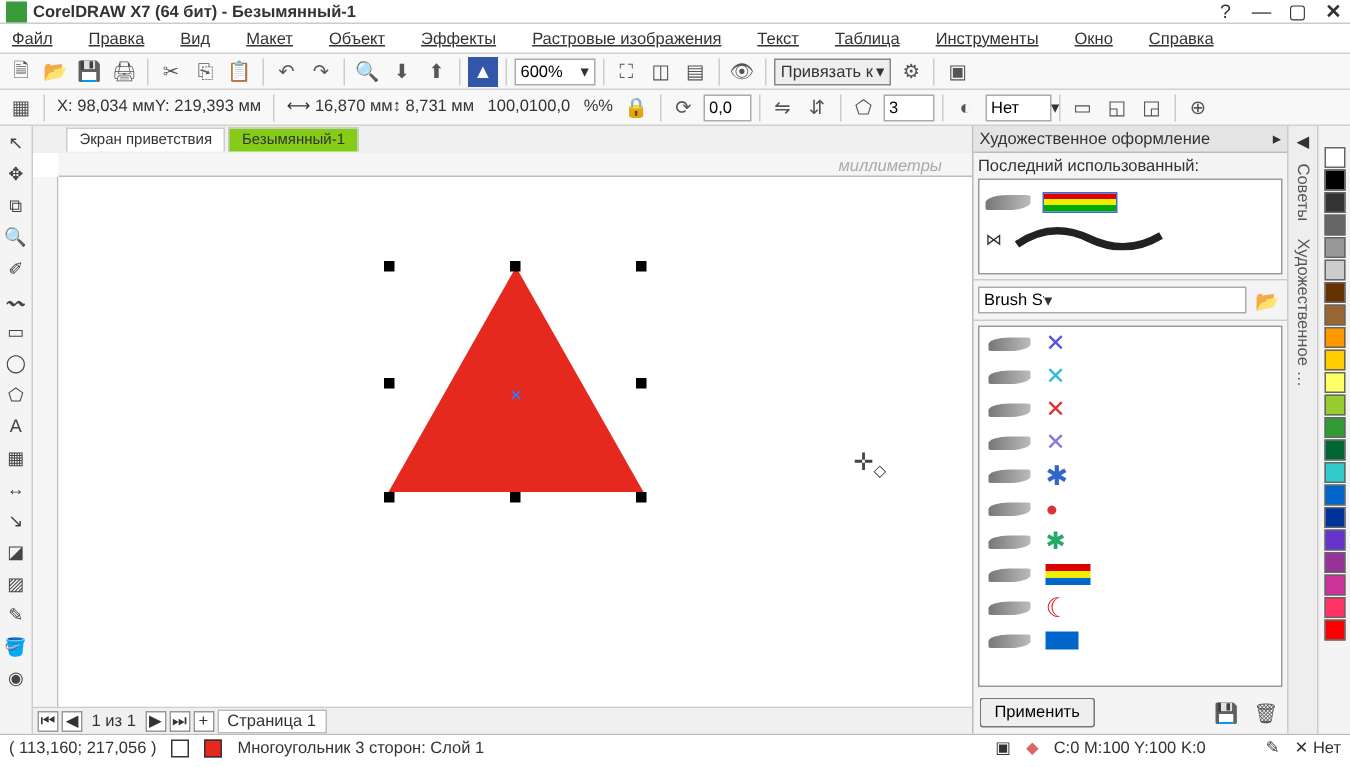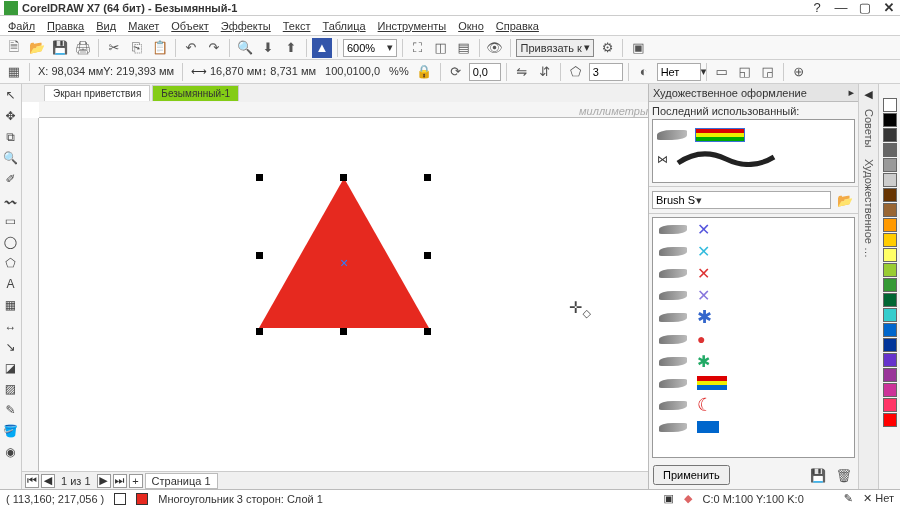--- a/index.html
+++ b/index.html
@@ -2,21 +2,21 @@
 <html><head>
 <meta charset="utf-8">
 <style>
 *{box-sizing:border-box;margin:0;padding:0;font-family:Tahoma,sans-serif;font-size:11px;}
 body{background:#fff;width:900px;height:511px;overflow:hidden;position:relative;color:#333;}
 .title-bar{height:16px;background:#fff;display:flex;align-items:center;padding:0 4px;border-bottom:1px solid #ccc;}
 .title-bar .logo{width:14px;height:14px;background:#3a9b3a;margin-right:4px;}
 .title-bar .title{flex:1;font-weight:bold;font-size:11px;color:#333;}
 .title-bar .win-btns{display:flex;gap:10px;}
 .title-bar .win-btns span{width:14px;height:14px;display:flex;align-items:center;justify-content:center;font-size:13px;cursor:pointer;}
-.menu-bar{height:20px;display:flex;align-items:center;padding:0 4px;gap:4px;border-bottom:1px solid #d0d0d0;}
+.menu-bar{height:20px;display:flex;align-items:center;padding:0 4px;gap:16px;border-bottom:1px solid #d0d0d0;}
 .menu-bar span{padding:2px 4px;cursor:pointer;}
 .menu-bar span u{text-decoration:underline;}
 .toolbar1,.toolbar2{height:24px;display:flex;align-items:center;padding:0 4px;gap:3px;border-bottom:1px solid #d0d0d0;background:#f8f8f8;}
 .tbtn{width:20px;height:20px;display:flex;align-items:center;justify-content:center;border:1px solid transparent;cursor:pointer;font-size:13px;color:#555;}
 .sep{width:1px;height:18px;background:#ccc;margin:0 2px;}
 .zoom-box{display:flex;align-items:center;border:1px solid #aaa;height:18px;padding:0 3px;background:#fff;}
 .zoom-box input{border:none;width:40px;font-size:11px;background:transparent;}
 .dropdown-btn{display:flex;align-items:center;border:1px solid #888;height:18px;padding:0 4px;background:#eee;cursor:pointer;gap:2px;}
 .coord-box{display:flex;flex-direction:row;font-size:10px;line-height:11px;padding:0 3px;}
 .main{display:flex;height:calc(511px - 20px - 20px - 24px - 24px - 18px);}
@@ -72,20 +72,21 @@
   </div>
 </div>
 
 <div class="menu-bar">
   <span><u>Файл</u></span>
   <span><u>Правка</u></span>
   <span><u>Вид</u></span>
   <span><u>Макет</u></span>
   <span><u>Объект</u></span>
   <span><u>Эффекты</u></span>
+  <span><u>Растровые изображения</u></span>
   <span><u>Текст</u></span>
   <span><u>Таблица</u></span>
   <span><u>Инструменты</u></span>
   <span><u>Окно</u></span>
   <span><u>Справка</u></span>
 </div>
 
 <div class="toolbar1">
   <div class="tbtn">🗎</div>
   <div class="tbtn">📂</div>
@@ -191,21 +192,21 @@
     <div class="tool">🪣</div>
     <div class="tool">◉</div>
   </div>
 
   <div class="canvas-area">
     <div class="tabs">
       <div class="tab">Экран приветствия</div>
       <div class="tab" style="background:#84cc16;">Безымянный-1</div>
     </div>
     <div class="ruler-h">
-      <span style="right:0;color:#aaa;font-style:italic;">миллиметры</span>
+      <span style="right:20px;color:#aaa;font-style:italic;">миллиметры</span>
     </div>
     <div class="canvas-row">
       <div class="ruler-v"></div>
       <div class="canvas">
         <div class="triangle"></div>
         <div class="handle" style="left:217px;top:56px;"></div>
         <div class="handle" style="left:301px;top:56px;"></div>
         <div class="handle" style="left:385px;top:56px;"></div>
         <div class="handle" style="left:217px;top:134px;"></div>
         <div class="handle" style="left:385px;top:134px;"></div>

